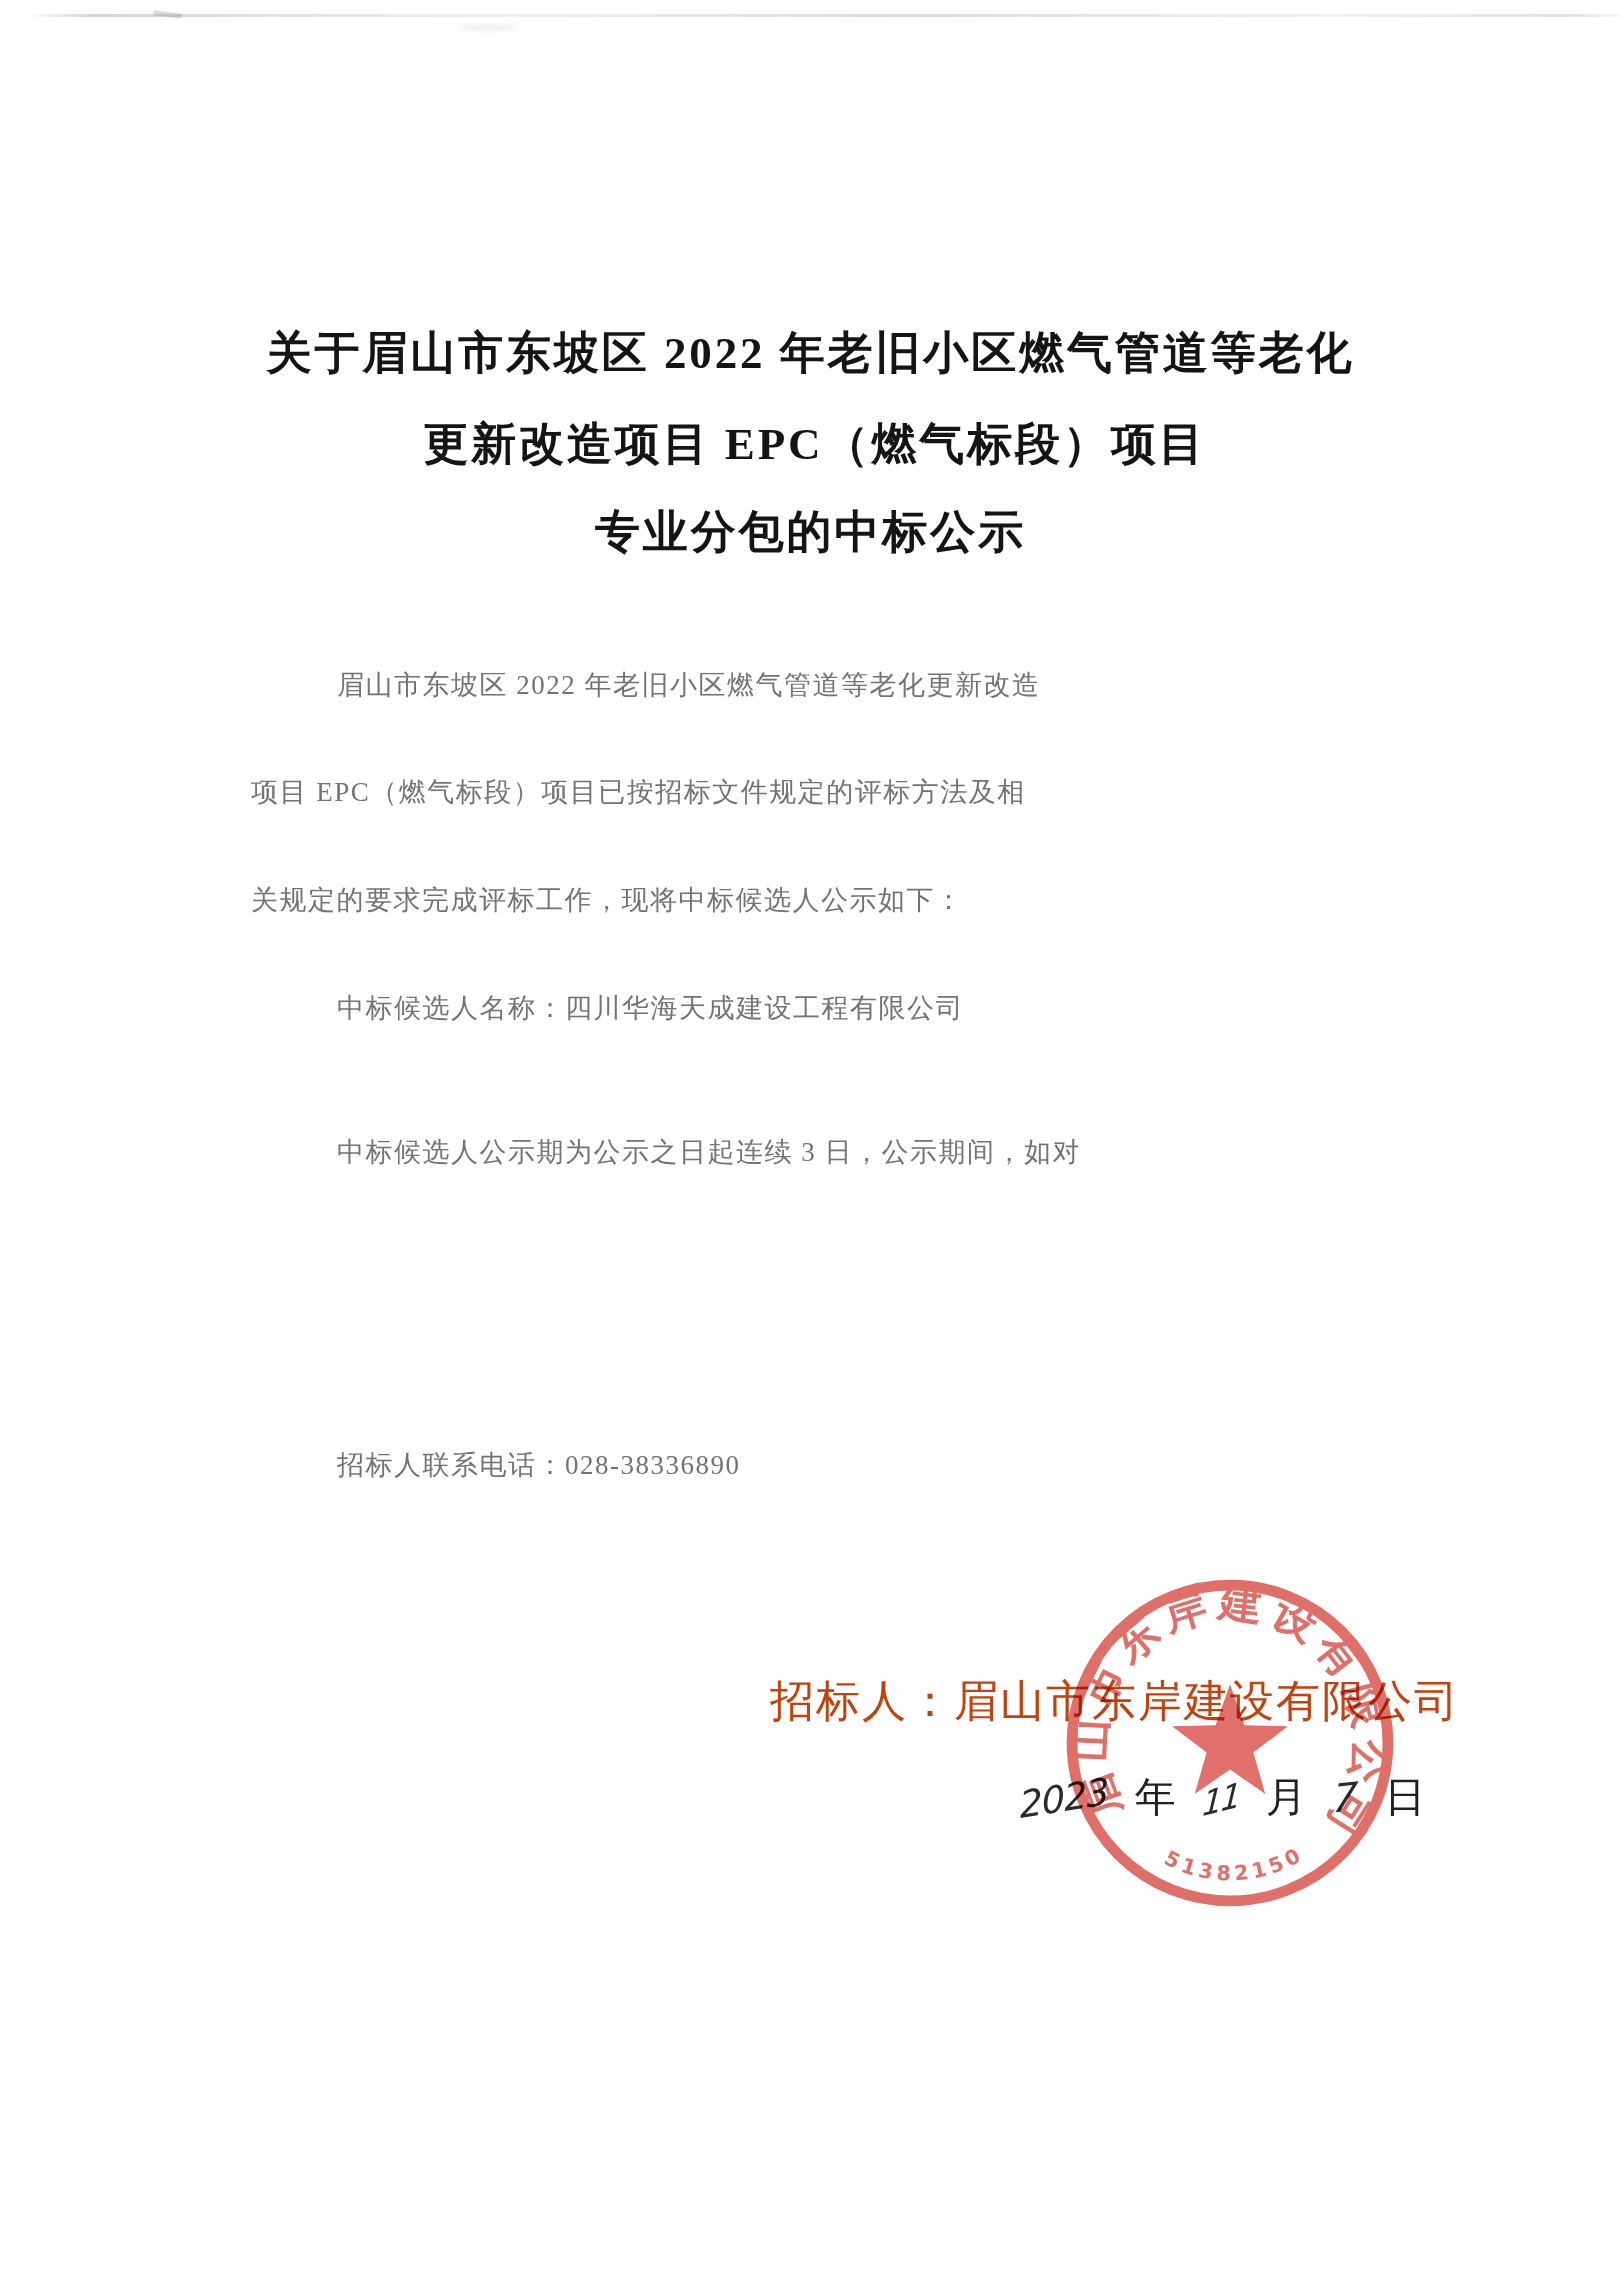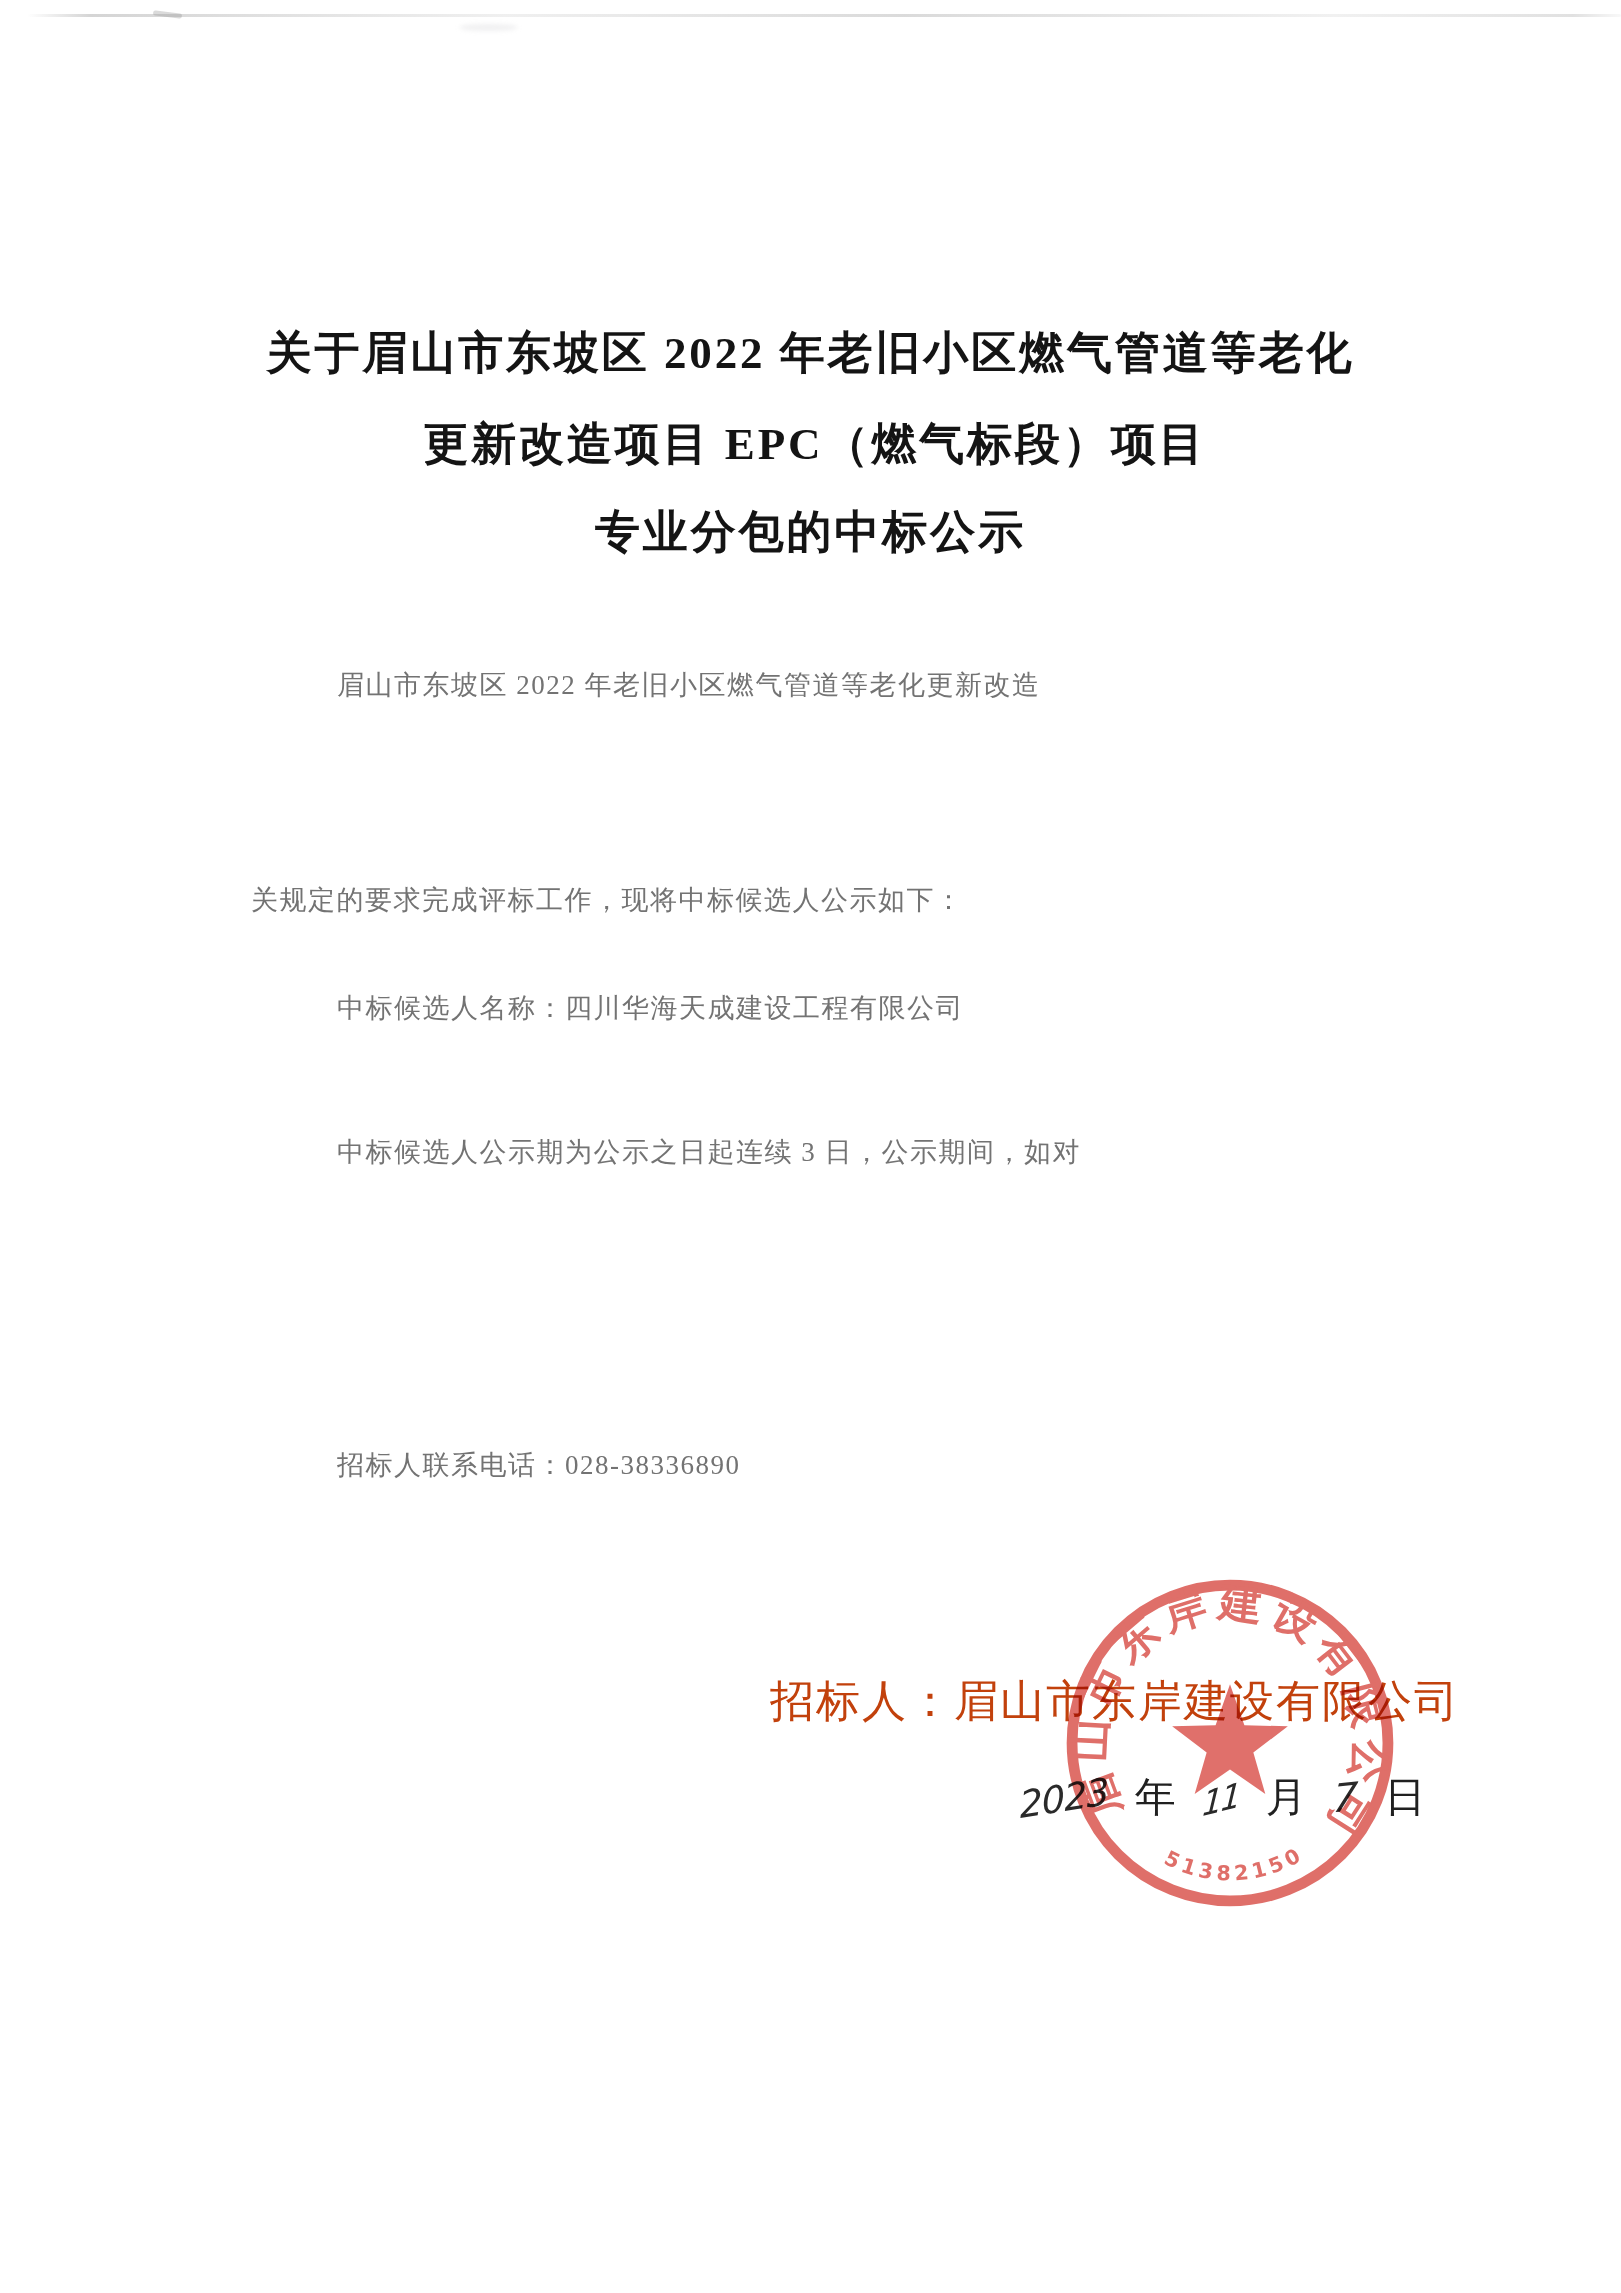--- a/index.html
+++ b/index.html
@@ -93,20 +93,21 @@
 
   <div class="scan-line"></div>
   <div class="scan-smudge-a"></div>
   <div class="scan-smudge-b"></div>
 
   <div class="title-line t1">关于眉山市东坡区 2022 年老旧小区燃气管道等老化</div>
   <div class="title-line t2">更新改造项目 EPC（燃气标段）项目</div>
   <div class="title-line t3">专业分包的中标公示</div>
 
   <div class="body-line indent b1">眉山市东坡区 2022 年老旧小区燃气管道等老化更新改造</div>
+  <div class="body-line b2">项目 EPC（燃气标段）项目已按招标文件规定的评标方法及相</div>
   <div class="body-line indent b4">中标候选人名称：四川华海天成建设工程有限公司</div>
   <div class="body-line b3">关规定的要求完成评标工作，现将中标候选人公示如下：</div>
   <div class="body-line indent b5">中标候选人公示期为公示之日起连续 3 日，公示期间，如对</div>
 
   <div class="body-line indent phone">招标人联系电话：028-38336890</div>
 
   <div class="signer-line">招标人：眉山市东岸建设有限公司</div>
 
   <div class="date-line">
     <span class="hand hand-year">2023</span>

